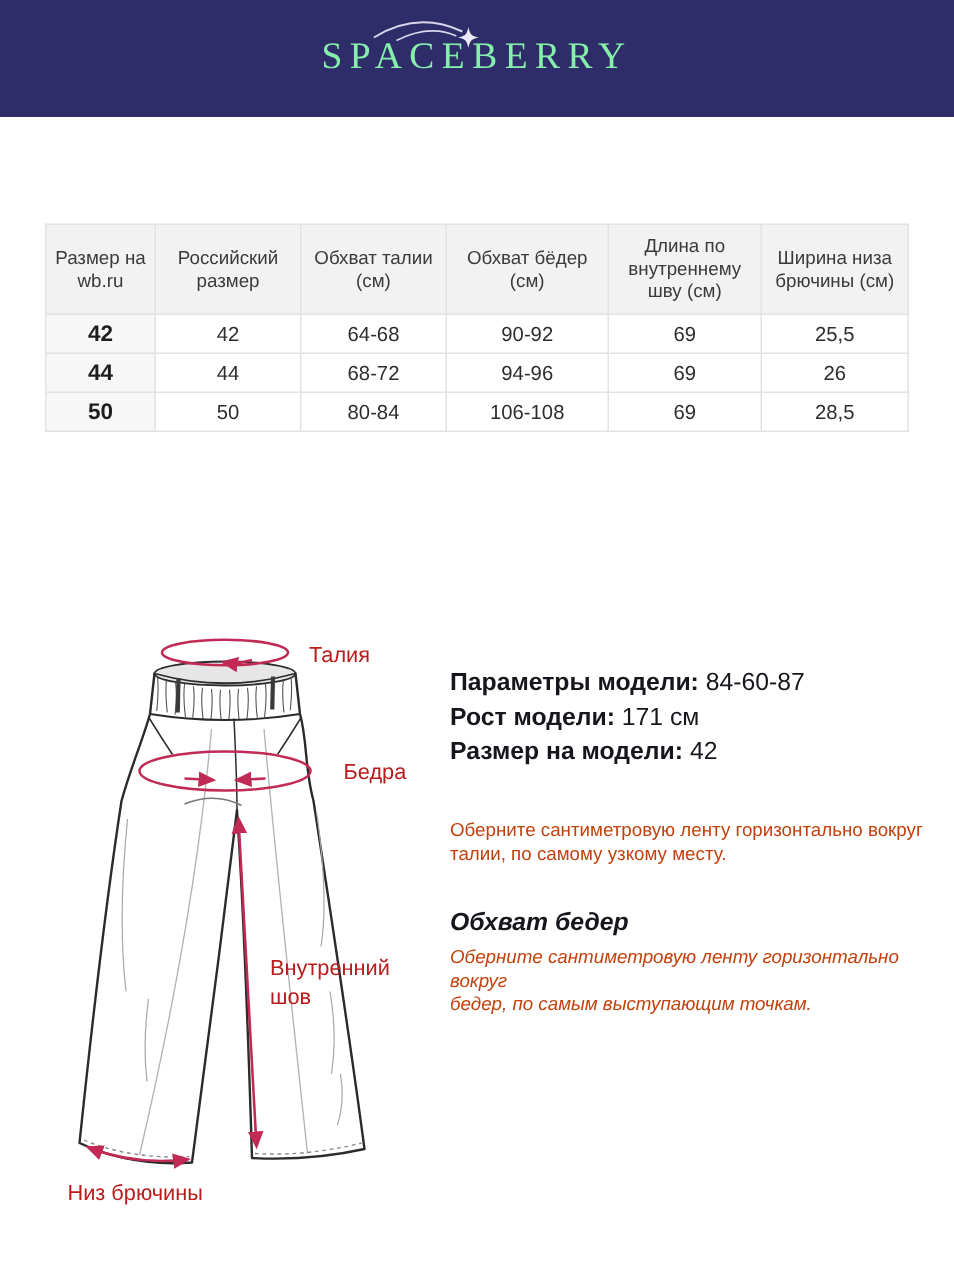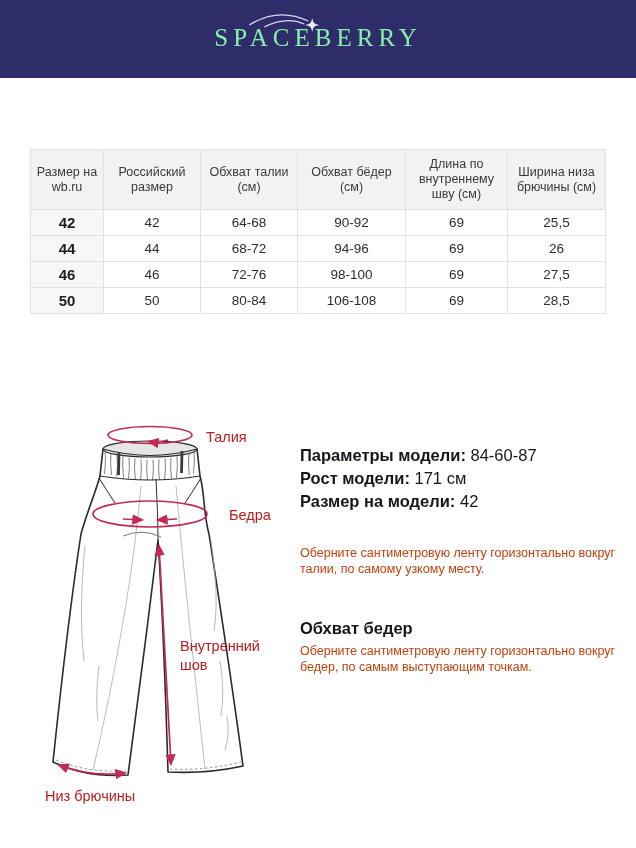--- a/index.html
+++ b/index.html
@@ -28,21 +28,21 @@
   .diag-label{position:absolute;font-size:14.5px;color:#b91c1c;line-height:19px;}
   .lbl-waist{left:206px;top:428px;}
   .lbl-hips{left:229px;top:506px;}
   .lbl-inseam{left:180px;top:637px;width:110px;}
   .lbl-hem{left:45px;top:787px;}
 
   
   .model-info{position:absolute;left:300px;top:444px;width:320px;font-size:16.5px;line-height:23px;color:#16161c;}
   .model-info .lbl{font-weight:bold;}
   .guide{position:absolute;left:300px;width:322px;}
-  .g0{top:546px;} .g1{top:619px;} .g2{top:694px;}
+  .g0{top:546px;} .g1{top:606px;font-style:italic;} .g2{top:694px;}
   .guide h3{margin:0 0 6px 0;font-size:16.5px;font-weight:bold;color:#16161c;}
   .guide p{margin:0;font-size:12.5px;line-height:15.5px;color:#c2410c;white-space:pre-line;}
 </style>
 </head>
 <body>
 
 <div class="page">
 
   <div class="brand-header">
     <div class="logo">
@@ -83,28 +83,20 @@
         <td>69</td>
         <td>25,5</td>
       </tr>
       <tr>
         <td class="first">44</td>
         <td>44</td>
         <td>68-72</td>
         <td>94-96</td>
         <td>69</td>
         <td>26</td>
-      </tr>
-      <tr>
-        <td class="first">46</td>
-        <td>46</td>
-        <td>72-76</td>
-        <td>98-100</td>
-        <td>69</td>
-        <td>27,5</td>
       </tr>
       <tr>
         <td class="first">50</td>
         <td>50</td>
         <td>80-84</td>
         <td>106-108</td>
         <td>69</td>
         <td>28,5</td>
       </tr>
     </tbody>

